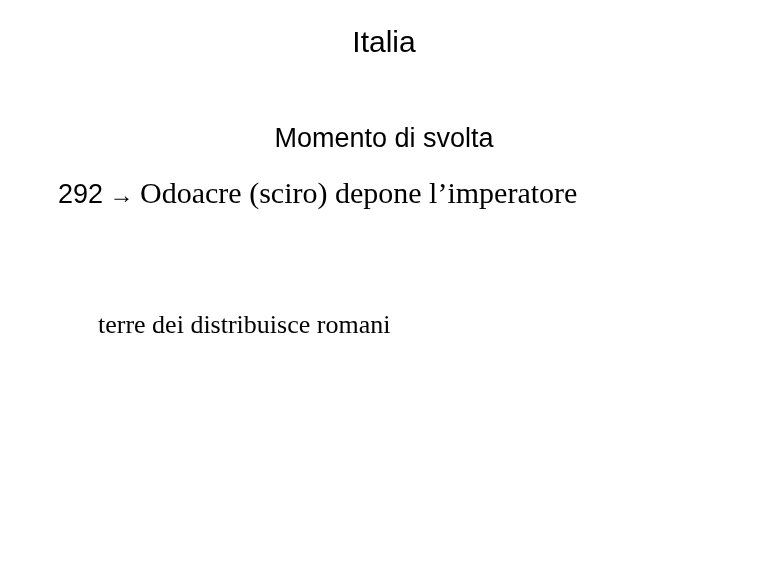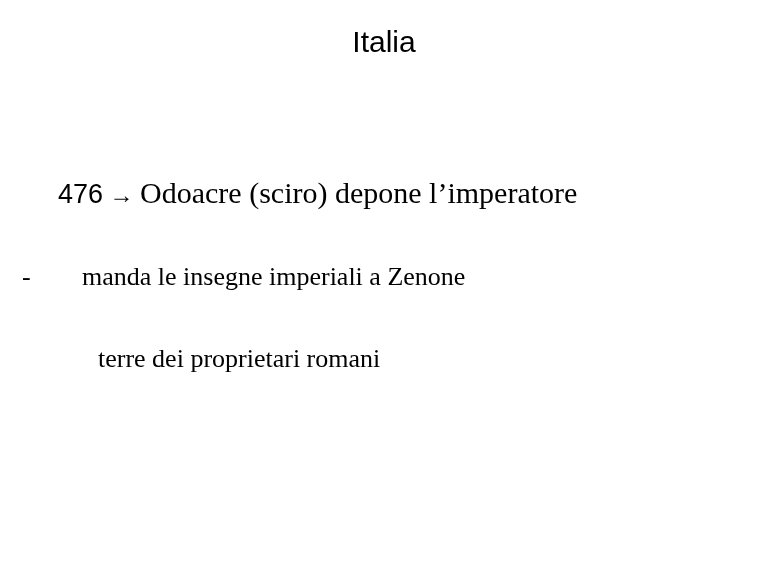--- a/index.html
+++ b/index.html
@@ -87,31 +87,29 @@
     width: 24px;
   }
 </style>
 </head>
 <body>
 
 <div class="slide">
 
   <div class="slide-title">Italia</div>
 
+  <div class="subtitle">Momento di svolta</div>
 
   <div class="body-block">
 
     <div class="line line-year hang">
-      <span class="year">476</span><span>&nbsp;</span><span class="arrow">→</span><span>&nbsp;</span><span class="rest">Odoacre (sciro) depone l’imperatore</span>
+      <span class="year">292</span><span>&nbsp;</span><span class="arrow">→</span><span>&nbsp;</span><span class="rest">Odoacre (sciro) depone l’imperatore</span>
     </div>
 
     <div class="gap-1"></div>
 
-    <div class="line hang">
-      <span class="dash">-</span><span>manda le insegne imperiali a Zenone</span>
-    </div>
 
     <div class="gap-2"></div>
 
-    <div class="line" style="padding-left:40px;">terre dei proprietari romani</div>
+    <div class="line" style="padding-left:40px;">terre dei distribuisce romani</div>
 
   </div>
 </div>
 
 </body></html>

